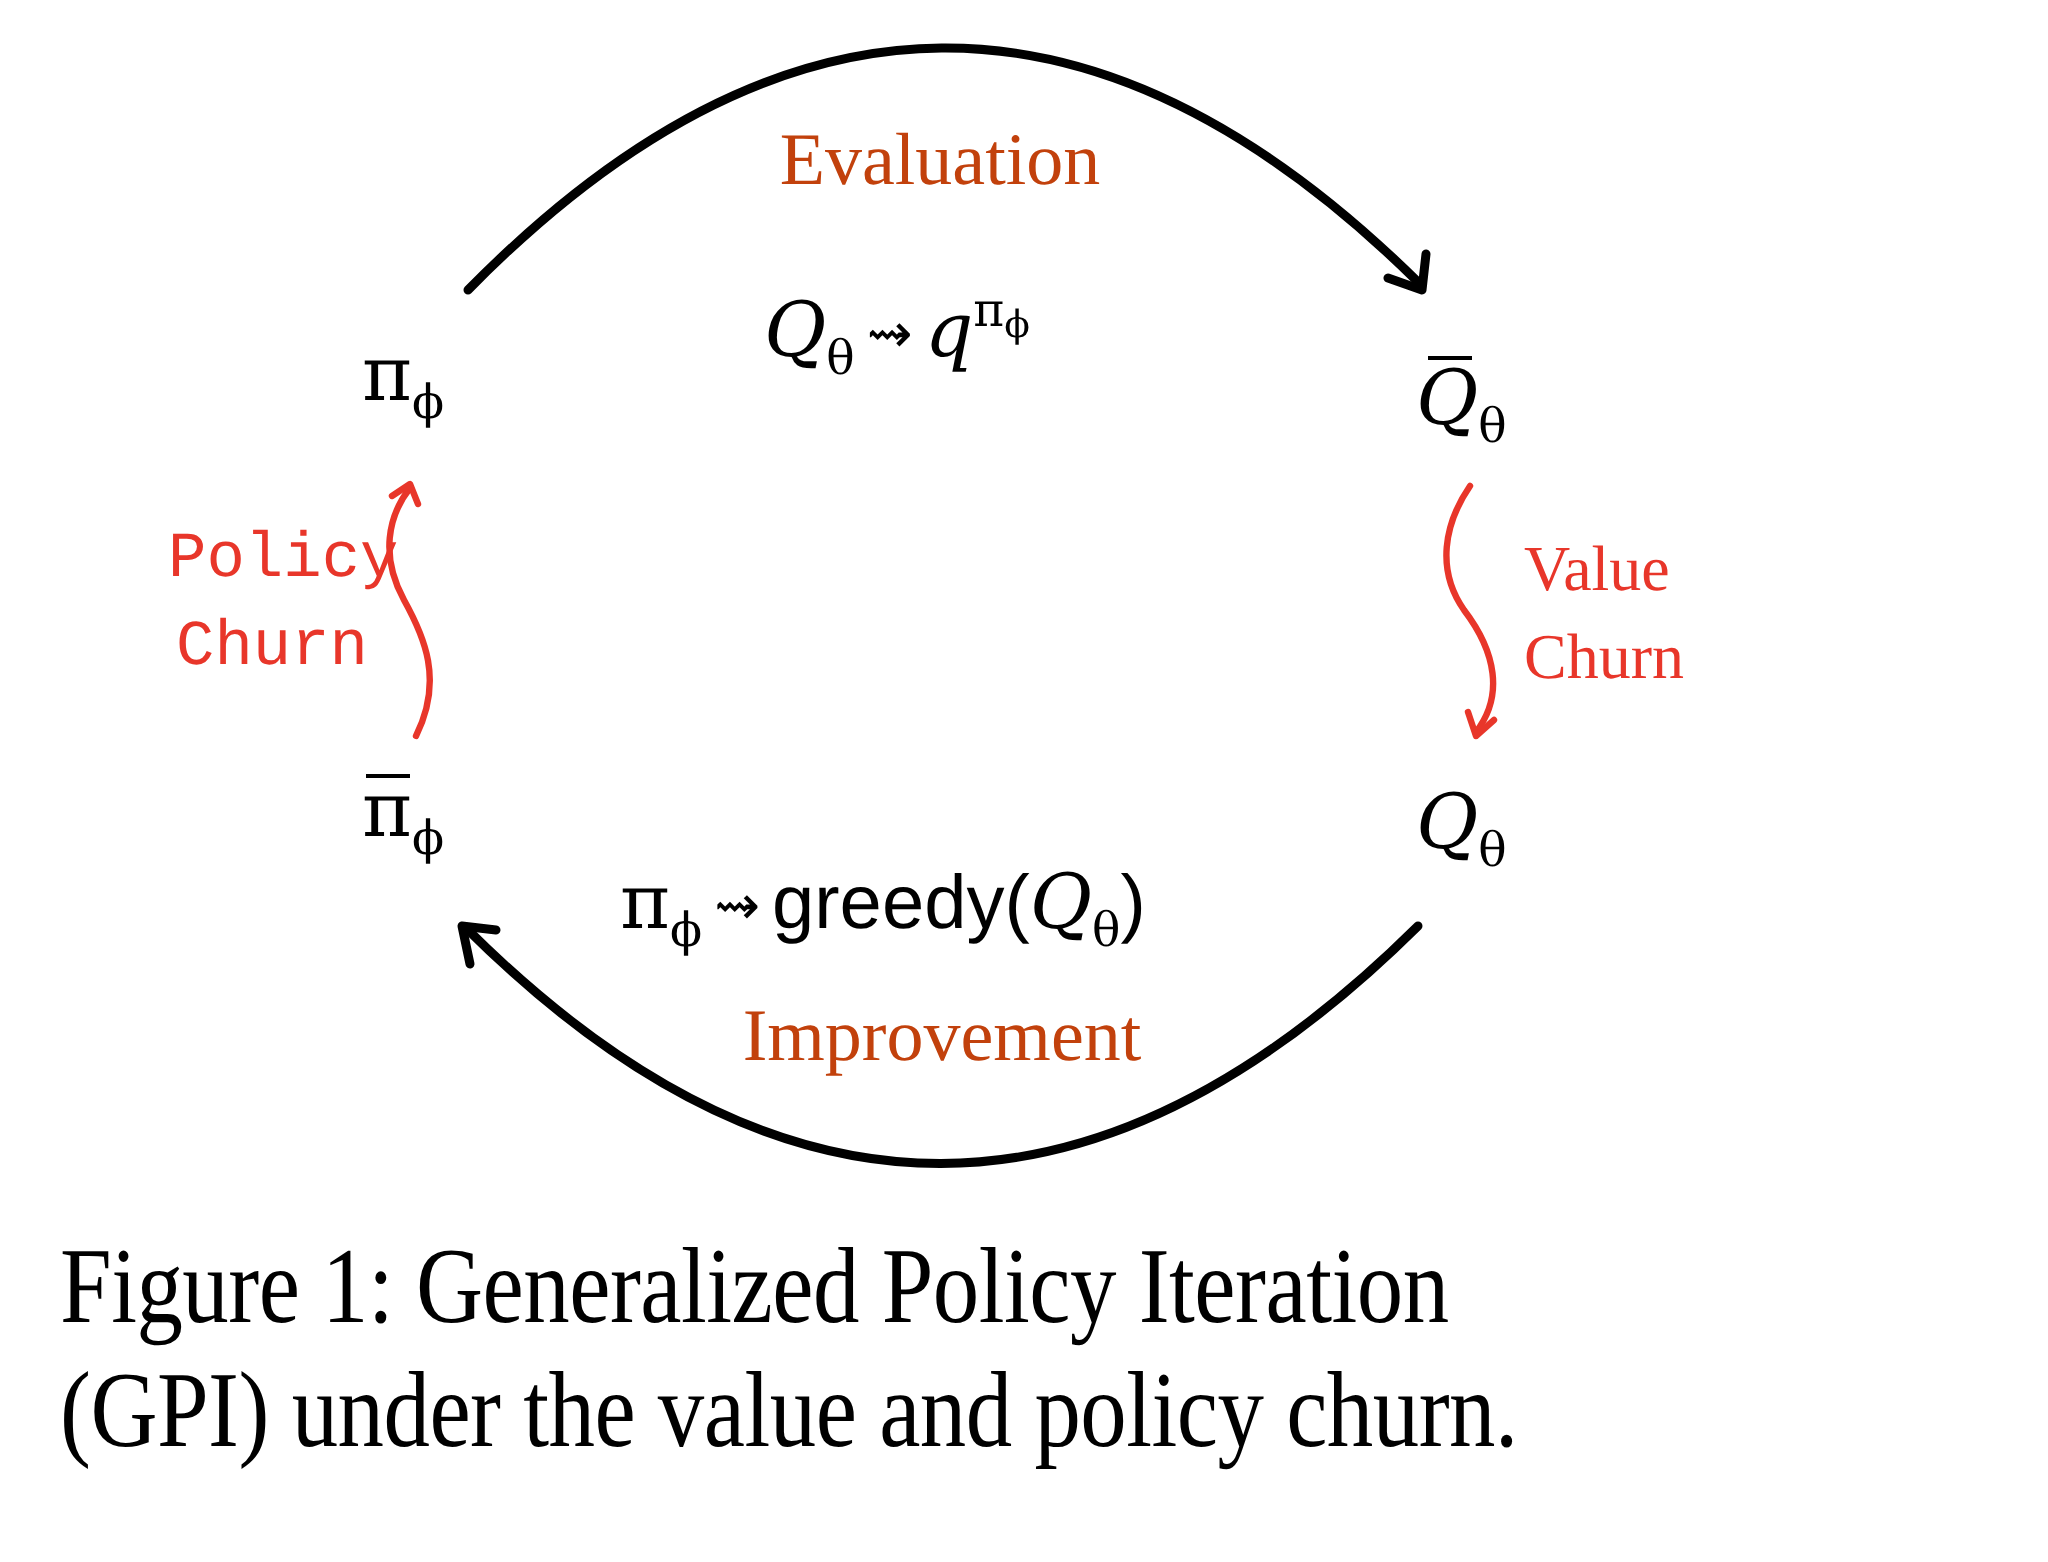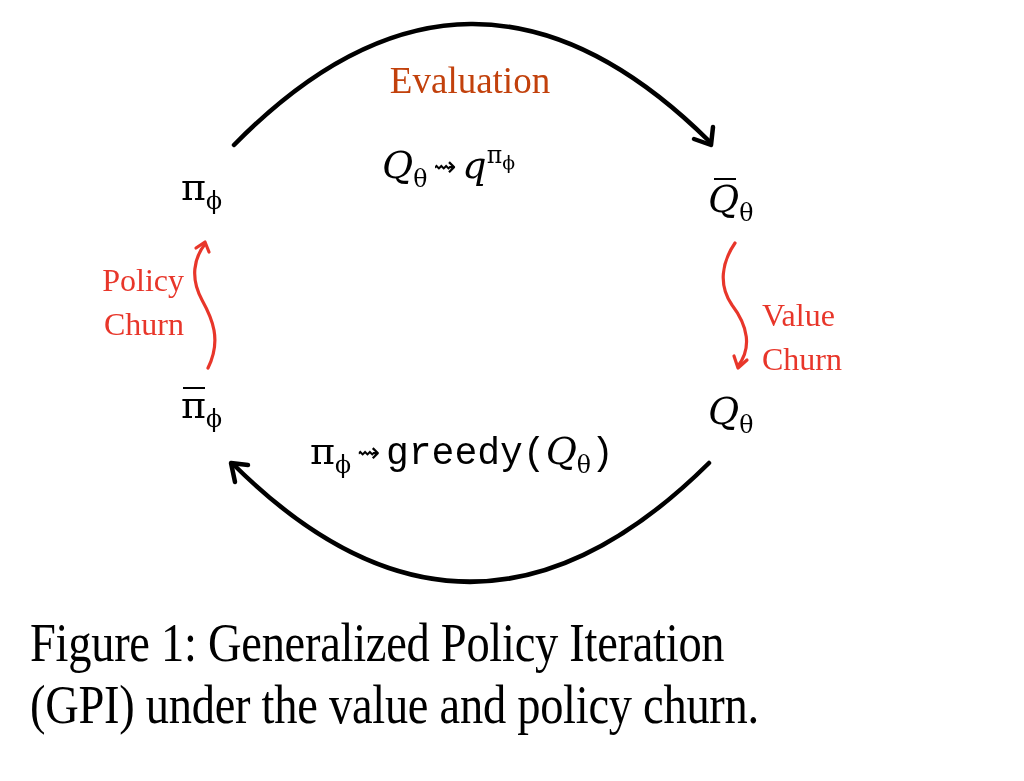--- a/index.html
+++ b/index.html
@@ -35,21 +35,21 @@
       color: #c2410c;
       transform: translateX(-50%);
     }
     .math {
       font-family: "DejaVu Serif", "Liberation Serif", serif;
       font-style: italic;
       font-size: 38px;
       color: #000;
     }
     .math .up { font-style: normal; }
-    .math .rm { font-family: Liberation Mono, monospace; font-style: normal; margin-top: 28px; }
+    .math .rm { font-family: Liberation Sans, sans-serif; font-style: normal; margin-top: 28px; }
     .math sub {
       font-size: 0.62em;
       vertical-align: -0.38em;
       line-height: 0;
     }
     .math sup {
       font-size: 0.62em;
       vertical-align: 0.65em;
       line-height: 0;
     }
@@ -130,30 +130,31 @@
   <div class="lbl math" style="left:181px; top:386px;">
     <span class="bar pi up">π</span><sub class="up">ϕ</sub>
   </div>
   <div class="lbl math" style="left:708px; top:180px;">
     <span class="bar">Q</span><sub class="up">θ</sub>
   </div>
   <div class="lbl math" style="left:708px; top:392px;">
     <span>Q</span><sub class="up">θ</sub>
   </div>
 
-  <div class="lbl churn left" style="left:84px; top:258px; width:100px;">
+  <div class="lbl churn left" style="left:84px; top:258px; width:100px;font-family:Liberation Mono, monospace;">
     <div>Policy</div>
     <div>Churn</div>
   </div>
-  <div class="lbl churn right" style="left:762px; top:262px; width:120px;margin-top:31px;">
+  <div class="lbl churn right" style="left:762px; top:262px; width:120px;">
     <div>Value</div>
     <div>Churn</div>
   </div>
 
   <div class="lbl math" style="left:310px; top:432px;">
     <span><span class="up">π</span><sub class="up">ϕ</sub></span><span class="leadsto">⇝</span><span class="rm">greedy</span><span class="rm">(</span><span>Q</span><sub class="up">θ</sub><span class="rm">)</span>
   </div>
+  <div class="lbl text-label" style="left:471px; top:500px;">Improvement</div>
 </div>
 
 <div id="caption">
   <span class="cap-line">Figure 1:  Generalized Policy Iteration</span>
   <span class="cap-line">(GPI) under the value and policy churn.</span>
 </div>
 
 </body></html>

